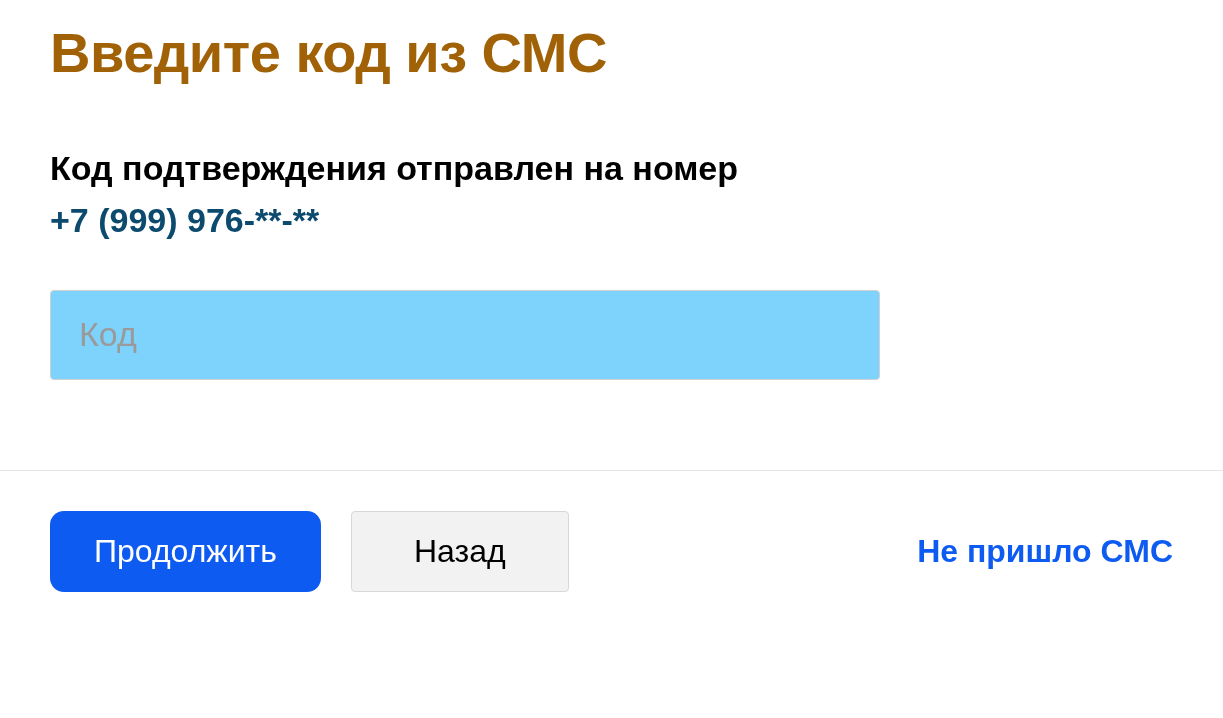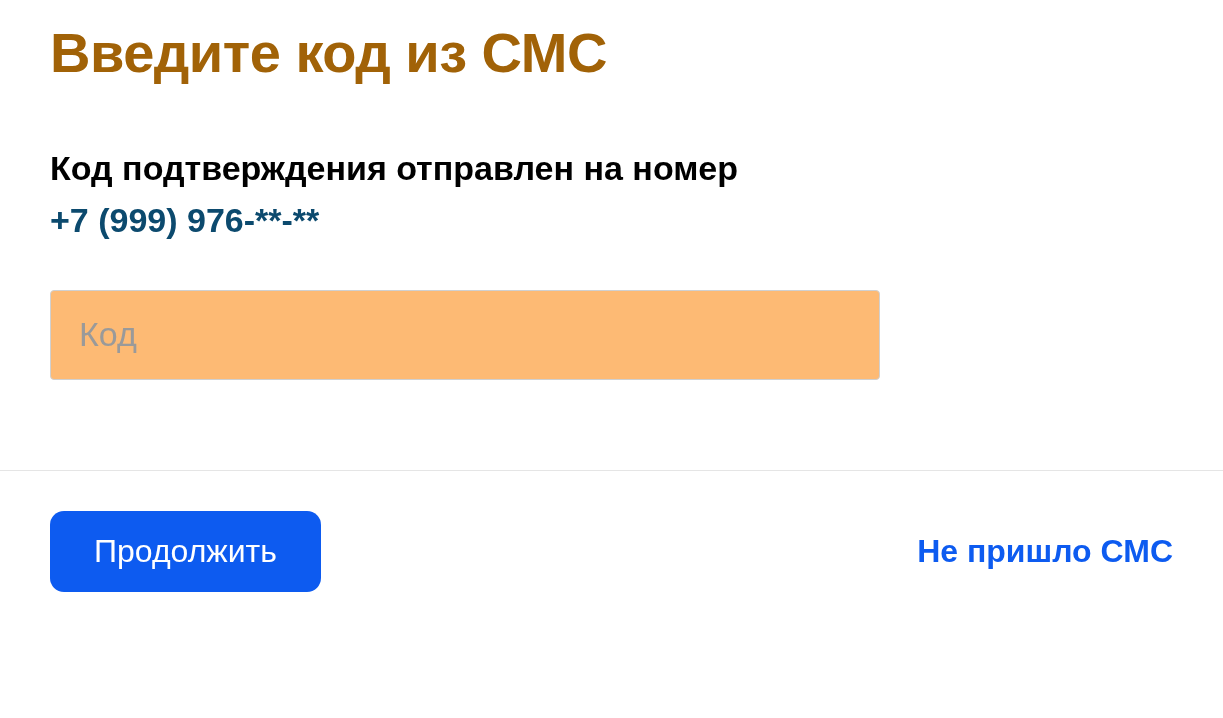--- a/index.html
+++ b/index.html
@@ -39,21 +39,21 @@
     }
     .code-input {
       width: 830px;
       height: 90px;
       border: 1px solid #d0d0d0;
       border-radius: 4px;
       font-size: 34px;
       padding: 15px 28px;
       color: #000000;
       outline: none;
-      background: #fdba74;
+      background: #7dd3fc;
     }
     .code-input::placeholder {
       color: #9a9a9a;
     }
     .divider {
       border: none;
       border-top: 1px solid #e5e5e5;
       margin-top: 90px;
     }
     .footer {
@@ -98,14 +98,15 @@
   <h1 class="heading">Введите код из СМС</h1>
   <p class="description">Код подтверждения отправлен на номер</p>
   <p class="phone">+7 (999) 976-**-**</p>
   <input type="text" class="code-input" placeholder="Код" style="">
 </div>
 
 <hr class="divider">
 
 <div class="footer">
   <button class="btn-primary">Продолжить</button>
+  <button class="btn-secondary">Назад</button>
   <a class="link">Не пришло СМС</a>
 </div>
 
 </body></html>

